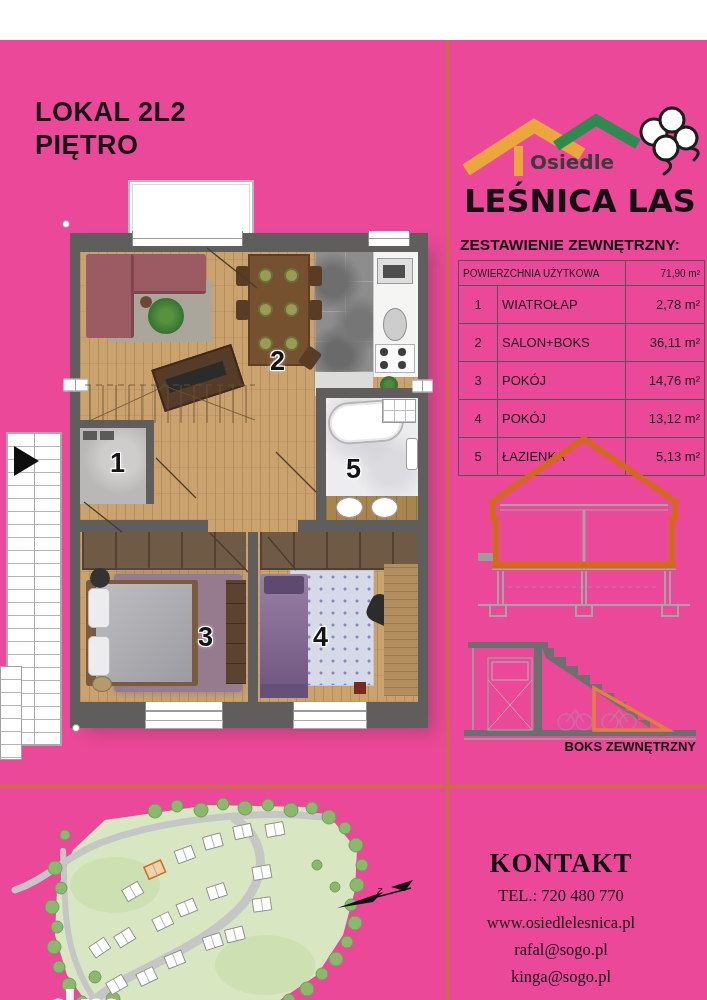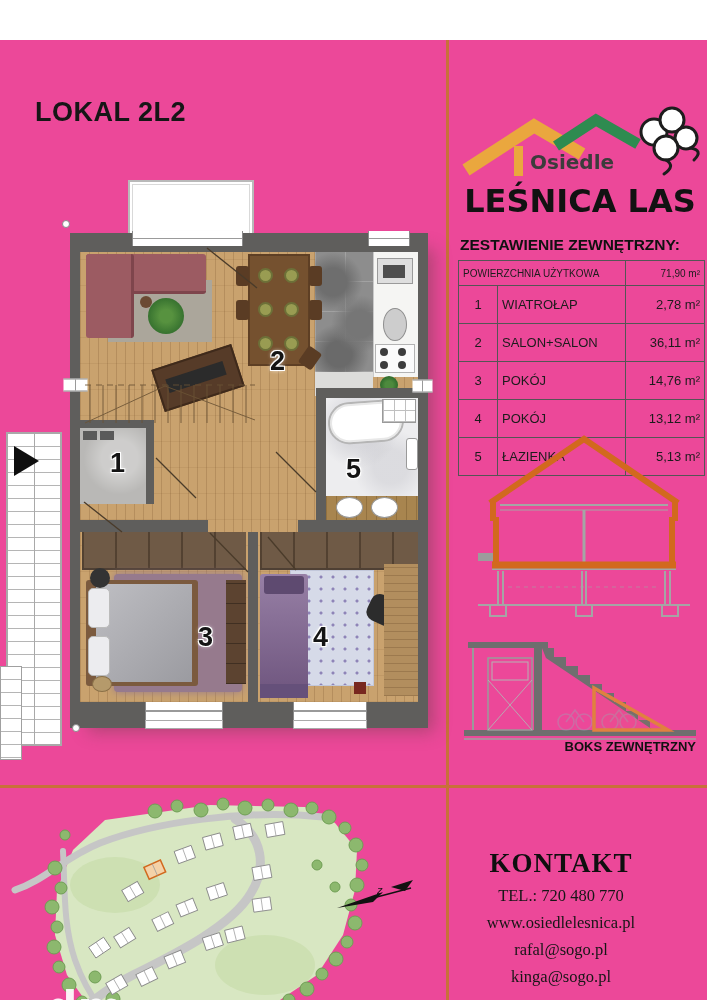--- a/index.html
+++ b/index.html
@@ -76,20 +76,21 @@
 </style>
 </head>
 <body>
 
 <div class="page">
   <div class="v-div"></div>
   <div class="h-div"></div>
 
   <div class="title">
     <div>LOKAL 2L2</div>
+    <div>PIĘTRO</div>
   </div>
 
   <div class="ext-stairs"></div>
   <div class="entry-arrow"></div>
   <div class="ladder2"></div>
 
   <div class="plan">
     <div class="balcony"></div>
     <div class="plan-outer"></div>
     <div class="dot" style="left:-8px;top:40px;"></div>
@@ -244,21 +245,21 @@
           <td colspan="2">POWIERZCHNIA UŻYTKOWA</td>
           <td class="area">71,90 m²</td>
         </tr>
         <tr class="r">
           <td class="num">1</td>
           <td>WIATROŁAP</td>
           <td class="area">2,78 m²</td>
         </tr>
         <tr class="r">
           <td class="num">2</td>
-          <td>SALON+SALON</td>
+          <td>SALON+BOKS</td>
           <td class="area">36,11 m²</td>
         </tr>
         <tr class="r">
           <td class="num">3</td>
           <td>POKÓJ</td>
           <td class="area">14,76 m²</td>
         </tr>
         <tr class="r">
           <td class="num">4</td>
           <td>POKÓJ</td>

